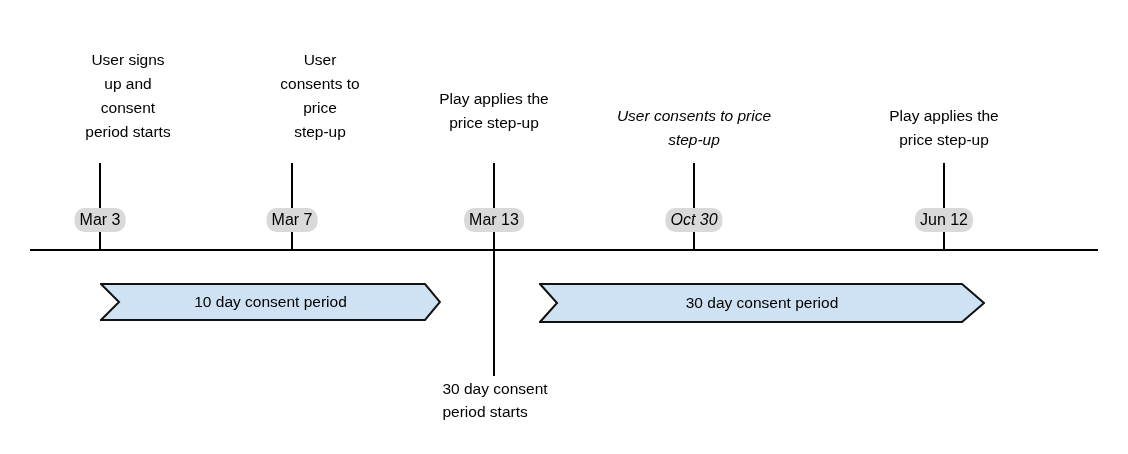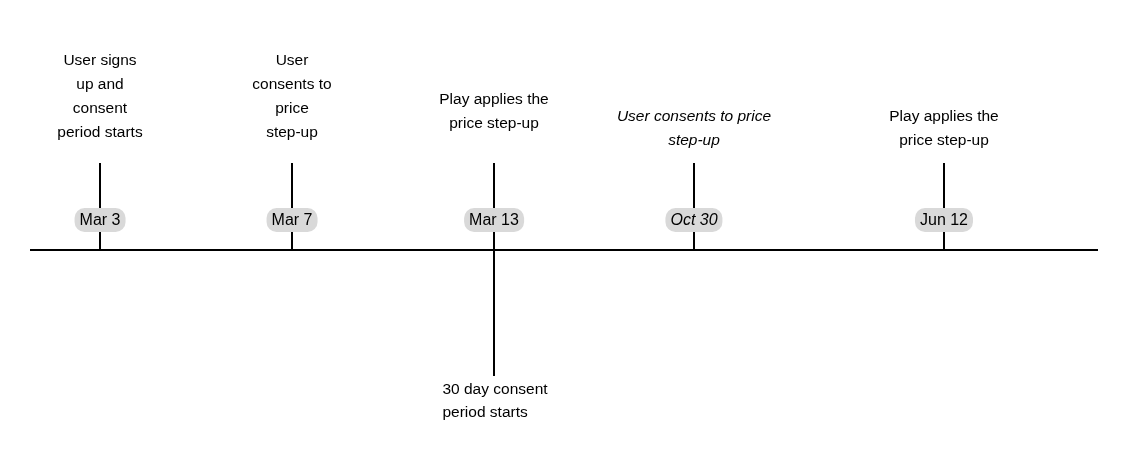--- a/index.html
+++ b/index.html
@@ -54,21 +54,21 @@
     background: var(--date-bg);
     font-size: 16px;
     white-space: nowrap;
     border-radius: 10px;
   }
   .x1 { left: 100px; }
   .x2 { left: 292px; }
   .x3 { left: 494px; }
   .x4 { left: 694px; font-style: italic; }
   .x5 { left: 944px; }
-  .evt-label.x1, .evt-label.x2 { top: 48px; }
+  .evt-label.x1, .evt-label.x2 { top: 48px; margin-left: 28px; }
   .evt-label.x3 { top: 87px; }
   .evt-label.x4, .evt-label.x5 { top: 104px; }
   .ext-line {
     position: absolute;
     left: 494px;
     top: 250px;
     width: 2px;
     height: 126px;
     background: var(--line);
     transform: translateX(-50%);
@@ -131,19 +131,31 @@
   <div class="evt-label x4">User consents to price
 step-up</div>
   <div class="tick x4"></div>
   <div class="date-badge x4">Oct 30</div>
 
   <div class="evt-label x5">Play applies the
 price step-up</div>
   <div class="tick x5"></div>
   <div class="date-badge x5">Jun 12</div>
 
+  <div class="banner banner-1">
+    <svg width="341" height="38" viewBox="0 0 341 38">
+      <polygon points="1,1 325,1 340,19 325,37 1,37 19,19"></polygon>
+    </svg>
+    <div class="banner-label">10 day consent period</div>
+  </div>
 
+  <div class="banner banner-2">
+    <svg width="446" height="40" viewBox="0 0 446 40">
+      <polygon points="1,1 423,1 445,20 423,39 1,39 18,20"></polygon>
+    </svg>
+    <div class="banner-label">30 day consent period</div>
+  </div>
 
   <div class="ext-line"></div>
   <div class="footnote">30 day consent
 period starts</div>
 
 </div>
 
 </body></html>

